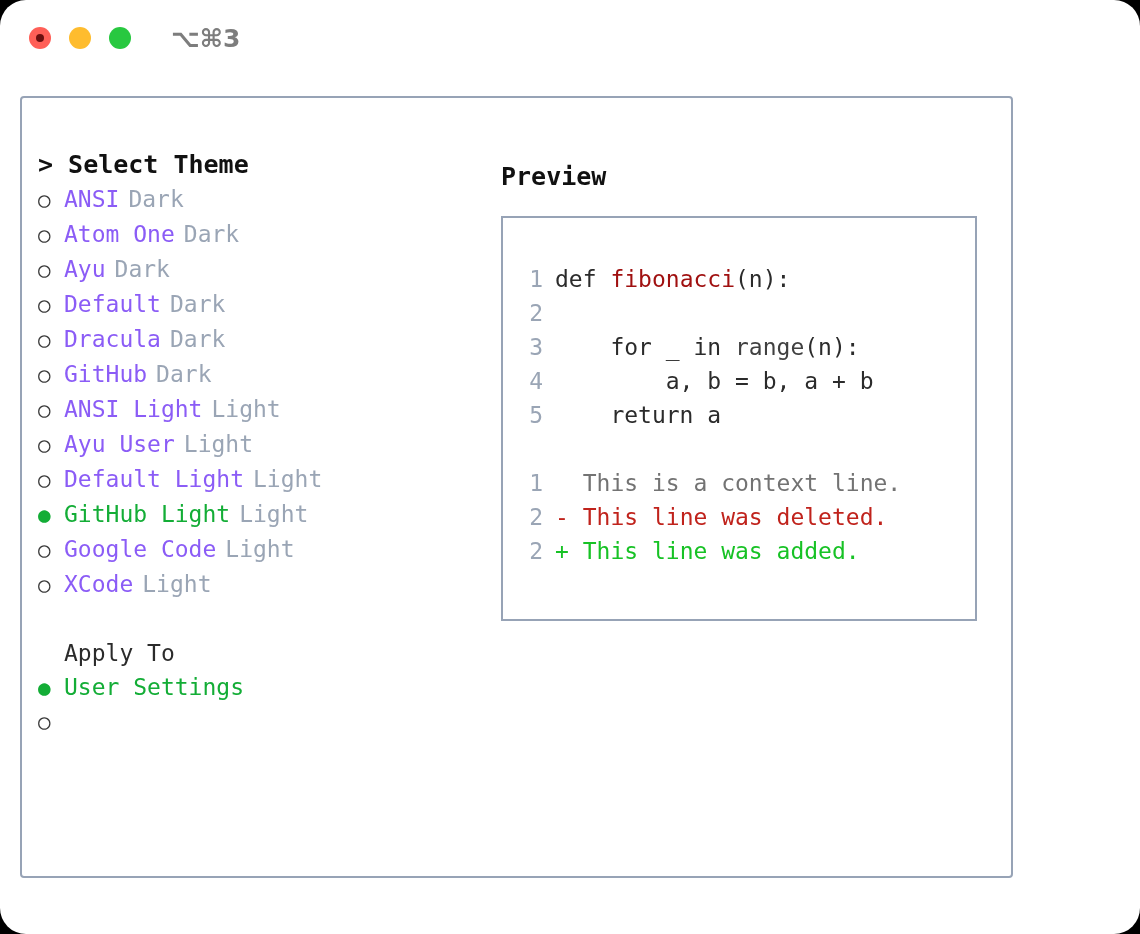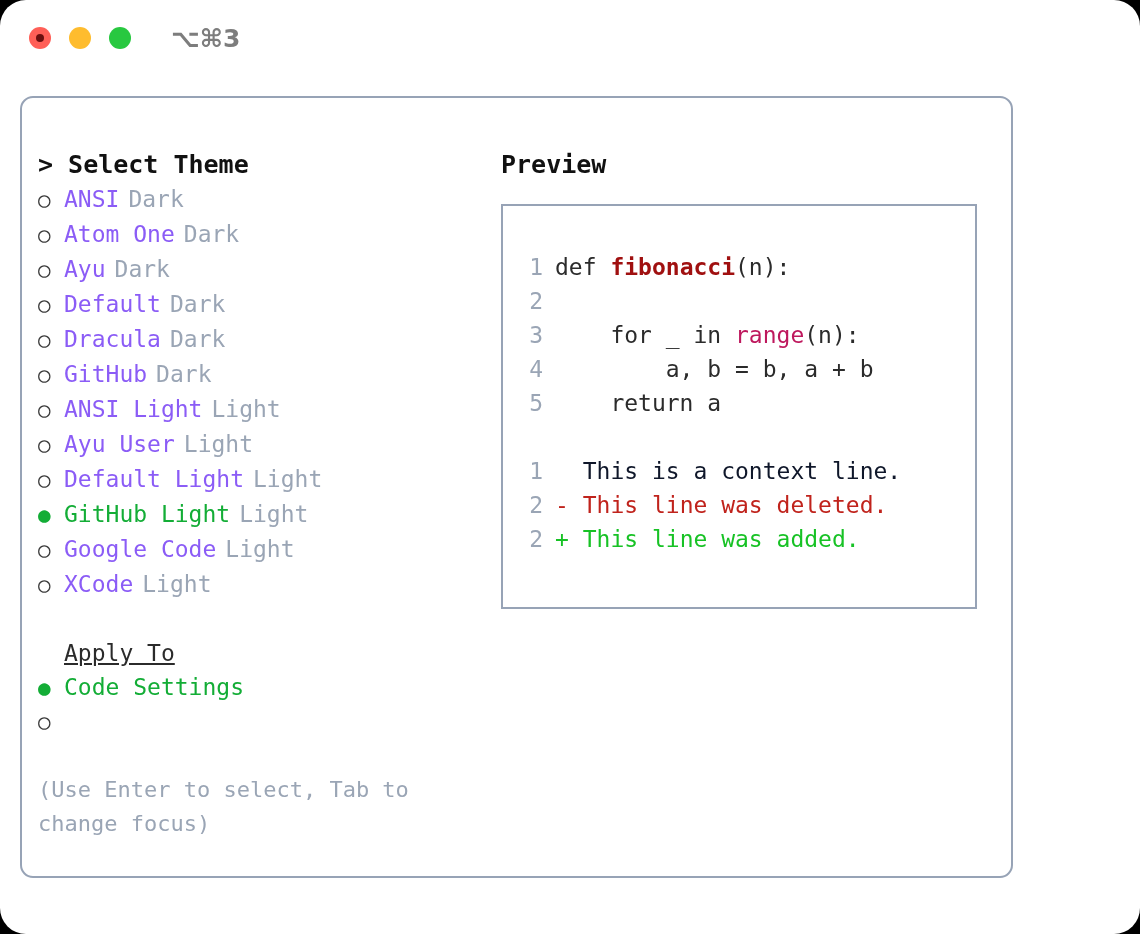--- a/index.html
+++ b/index.html
@@ -71,21 +71,21 @@
   }
 
   
   .frame {
     position: absolute;
     left: 20px;
     top: 96px;
     width: 993px;
     height: 782px;
     border: 2px solid #97a3b6;
-    border-radius: 13px;
+    border-radius: 4px;
     box-sizing: border-box;
     background: #ffffff;
   }
 
   
   .left-pane {
     position: absolute;
     left: 16px;
     top: 50px;
     width: 440px;
@@ -119,37 +119,36 @@
     padding-left: 9px;
   }
   .section-gap { height: 34px; }
 
   .section-head {
     font-size: 23px;
     color: #2b2b2b;
     line-height: 34px;
     padding-left: 26px;
     white-space: pre;
-    text-decoration: underline;
   }
 
   .hint {
     margin-top: 34px;
     font-size: 22px;
     color: #9aa5b5;
     line-height: 34px;
     width: 410px;
     white-space: pre-wrap;
   }
 
   
   .right-pane {
     position: absolute;
     left: 479px;
-    top: 50px;
+    top: 62px;
     width: 490px;
   }
   .preview-box {
     margin-top: 22px;
     width: 476px;
     height: 405px;
     border: 2px solid #97a3b6;
     box-sizing: border-box;
     background: #ffffff;
     padding: 44px 0 0 14px;
@@ -163,25 +162,25 @@
   }
   .lineno {
     display: inline-block;
     width: 26px;
     flex: 0 0 26px;
     text-align: right;
     color: #9aa5b5;
     padding-right: 12px;
   }
   .code-text { color: #2b2b2b; }
-  .tok-fn  { color: #a01010; font-weight: bold; }
+  .tok-fn  { color: #a01010; }
   .tok-num { color: #0c8080; }
-  .tok-call{ color: #be185d; }
+  .tok-call{ color: #404040; }
   .blank-line { height: 34px; }
-  .diff-ctx { color: #0f172a; }
+  .diff-ctx { color: #737373; }
   .diff-del { color: #c0231c; }
   .diff-add { color: #17c225; }
 </style>
 </head>
 <body>
 
 <div id="app">
 
   <div class="titlebar">
     <div class="lights">
@@ -208,25 +207,24 @@
           <div class="opt-row"><span class="marker">○</span><span class="opt-label">Default Light</span><span class="opt-cat">Light</span></div>
           <div class="opt-row selected"><span class="marker sel">●</span><span class="opt-label">GitHub Light</span><span class="opt-cat">Light</span></div>
           <div class="opt-row"><span class="marker">○</span><span class="opt-label">Google Code</span><span class="opt-cat">Light</span></div>
           <div class="opt-row"><span class="marker">○</span><span class="opt-label">XCode</span><span class="opt-cat">Light</span></div>
         </div>
 
       <div class="section-gap"></div>
 
       <div class="section-head">Apply To</div>
       <div id="apply-list">
-          <div class="opt-row selected"><span class="marker sel">●</span><span class="opt-label">Code Settings</span></div>
+          <div class="opt-row selected"><span class="marker sel">●</span><span class="opt-label">User Settings</span></div>
           <div class="opt-row"><span class="marker">○</span></div>
         </div>
 
-      <div class="hint">(Use Enter to select, Tab to change focus)</div>
     </div>
 
     <div class="right-pane">
       <div class="pane-title">Preview</div>
       <div class="preview-box">
         <div id="code-block">
             <div class="code-line"><span class="lineno">1</span><span class="code-text"><span>def </span><span class="tok-fn">fibonacci</span><span>(n):</span></span></div>
             <div class="code-line"><span class="lineno">2</span></div>
             <div class="code-line"><span class="lineno">3</span><span class="code-text"><span>    for _ in </span><span class="tok-call">range</span><span>(n):</span></span></div>
             <div class="code-line"><span class="lineno">4</span><span class="code-text"><span>        a, b = b, a + b</span></span></div>

